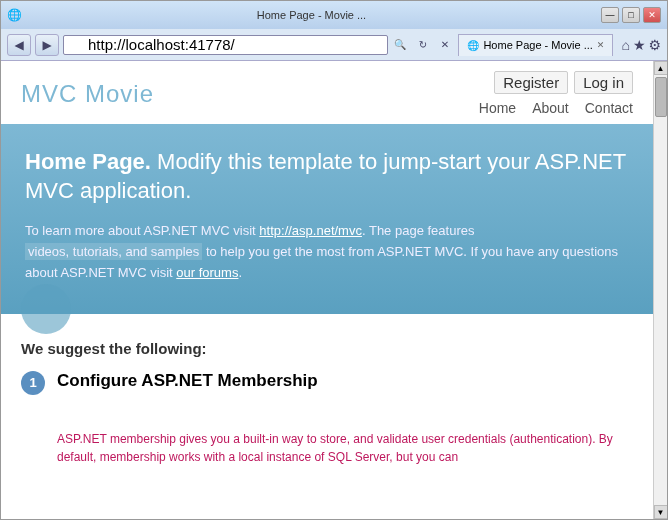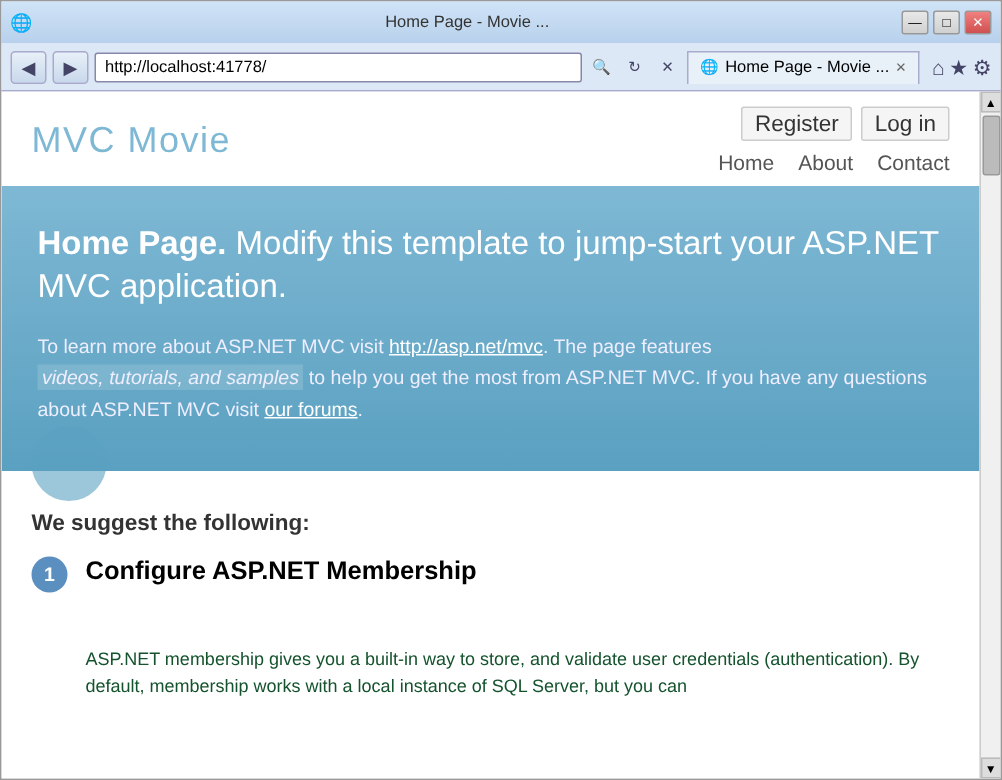--- a/index.html
+++ b/index.html
@@ -12,21 +12,21 @@
     .title-bar { background: linear-gradient(to bottom, #d0e4f7, #b8d0ec); height: 28px; display: flex; align-items: center; padding: 0 6px; justify-content: space-between; flex-shrink: 0; }
     .title-bar-left { display: flex; align-items: center; gap: 4px; }
     .title-text { font-size: 11px; color: #333; flex: 1; text-align: center; }
     .window-controls { display: flex; gap: 3px; }
     .win-btn { width: 18px; height: 16px; border: 1px solid #999; border-radius: 2px; display: flex; align-items: center; justify-content: center; font-size: 9px; cursor: pointer; background: linear-gradient(to bottom, #e8e8e8, #d0d0d0); }
     .win-btn.close { background: linear-gradient(to bottom, #f08080, #d05050); color: #fff; }
 
     
     .address-bar { background: #dce8f5; height: 32px; display: flex; align-items: center; padding: 0 6px; gap: 4px; border-bottom: 1px solid #aac; flex-shrink: 0; }
     .nav-btn { width: 24px; height: 22px; background: linear-gradient(to bottom, #e8f0f8, #c8d8ec); border: 1px solid #aac; border-radius: 3px; display: flex; align-items: center; justify-content: center; cursor: pointer; font-size: 12px; color: #446; }
-    .address-input { flex: 1; height: 20px; border: 1px solid #88a; border-radius: 2px; padding: 0 6px; font-size: 11px; background: #fff; }
+    .address-input { flex: 1; height: 20px; border: 1px solid #88a; border-radius: 2px; padding: 0 24px; font-size: 15px; background: #fff; }
     .addr-icon { width: 18px; height: 18px; display: flex; align-items: center; justify-content: center; font-size: 10px; color: #446; cursor: pointer; }
     .tab { background: #e8f0f8; border: 1px solid #aac; border-bottom: none; padding: 2px 8px; font-size: 11px; display: flex; align-items: center; gap: 4px; cursor: pointer; height: 22px; }
     .tab-close { font-size: 9px; color: #666; }
     .toolbar-icons { display: flex; gap: 3px; margin-left: 4px; }
     .toolbar-icon { font-size: 14px; color: #446; cursor: pointer; }
 
     
     .browser-content { display: flex; flex: 1; overflow: hidden; }
     .scrollbar { width: 14px; background: #f0f0f0; border-left: 1px solid #ccc; flex-shrink: 0; display: flex; flex-direction: column; align-items: center; }
     .scroll-arrow { width: 14px; height: 14px; background: #ddd; border: 1px solid #bbb; display: flex; align-items: center; justify-content: center; font-size: 8px; cursor: pointer; }
@@ -43,30 +43,30 @@
     .auth-link { padding: 2px 8px; border: 1px solid #ccc; background: #f5f5f5; font-size: 15px; cursor: pointer; color: #333; border-radius: 2px; }
     .nav-links { display: flex; gap: 16px; }
     .nav-link { font-size: 14px; color: #555; cursor: pointer; text-decoration: none; }
 
     
     .hero { background: linear-gradient(to bottom, #7eb8d4, #5aa0c0); padding: 24px 24px 30px; position: relative; }
     .hero-title { font-size: 22px; color: #fff; margin-bottom: 16px; line-height: 1.3; }
     .hero-title strong { font-weight: bold; }
     .hero-body { font-size: 13px; color: #eef; line-height: 1.6; }
     .hero-link { color: #fff; text-decoration: underline; }
-    .hero-highlight { background: rgba(255,255,255,0.15); padding: 1px 3px; font-style: italic; }
+    .hero-highlight { background: rgba(255,255,255,0.15); padding: 1px 3px; }
     .hero-circle { position: absolute; bottom: -20px; left: 20px; width: 50px; height: 50px; background: #5aa0c0; border-radius: 50%; opacity: 0.6; }
 
     
     .main-content { padding: 26px 20px; }
     .section-heading { font-size: 15px; font-weight: bold; color: #333; margin-bottom: 14px; }
     .list-item { display: flex; gap: 12px; align-items: flex-start; }
     .list-num { width: 24px; height: 24px; background: #5a8fc0; color: #fff; border-radius: 50%; display: flex; align-items: center; justify-content: center; font-size: 13px; font-weight: bold; flex-shrink: 0; }
     .list-content .item-title { font-weight: bold; font-size: 17px; margin-bottom: 3px; }
-    .list-content .item-desc { font-size: 12px; color: #14532d; line-height: 1.5; margin-top: 39px; }
+    .list-content .item-desc { font-size: 12px; color: #be185d; line-height: 1.5; margin-top: 39px; }
   </style>
 </head>
 <body>
 
 <div class="window">
 
   <div class="title-bar">
     <div class="title-bar-left">
       <span style="font-size:12px; color:#446;">🌐</span>
     </div>

